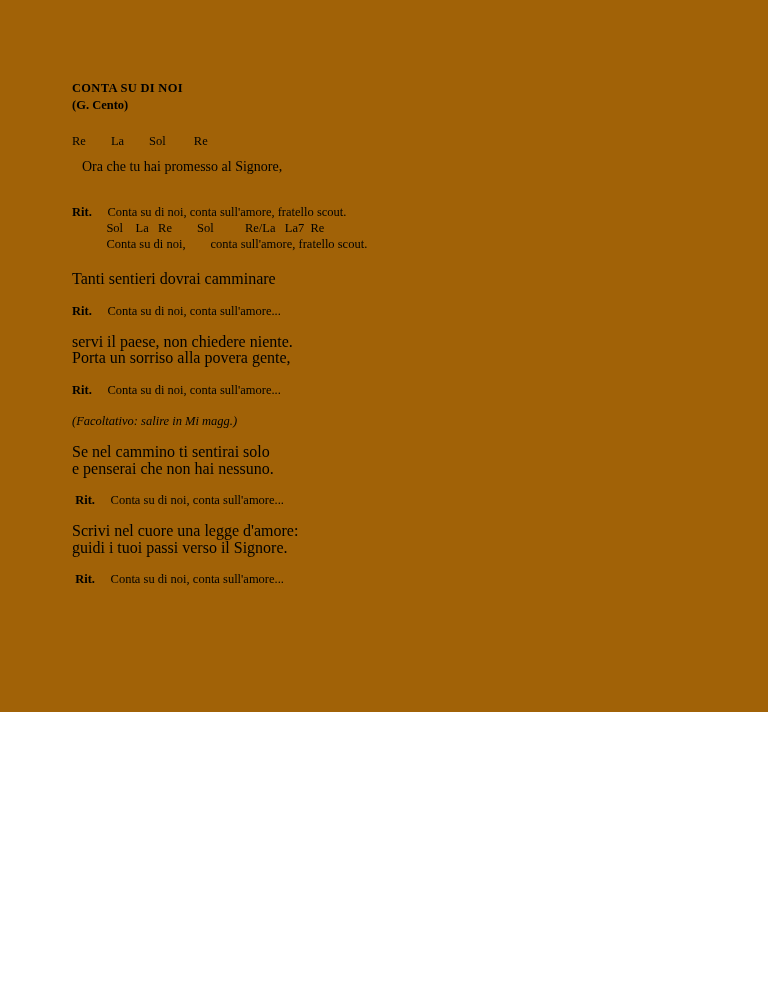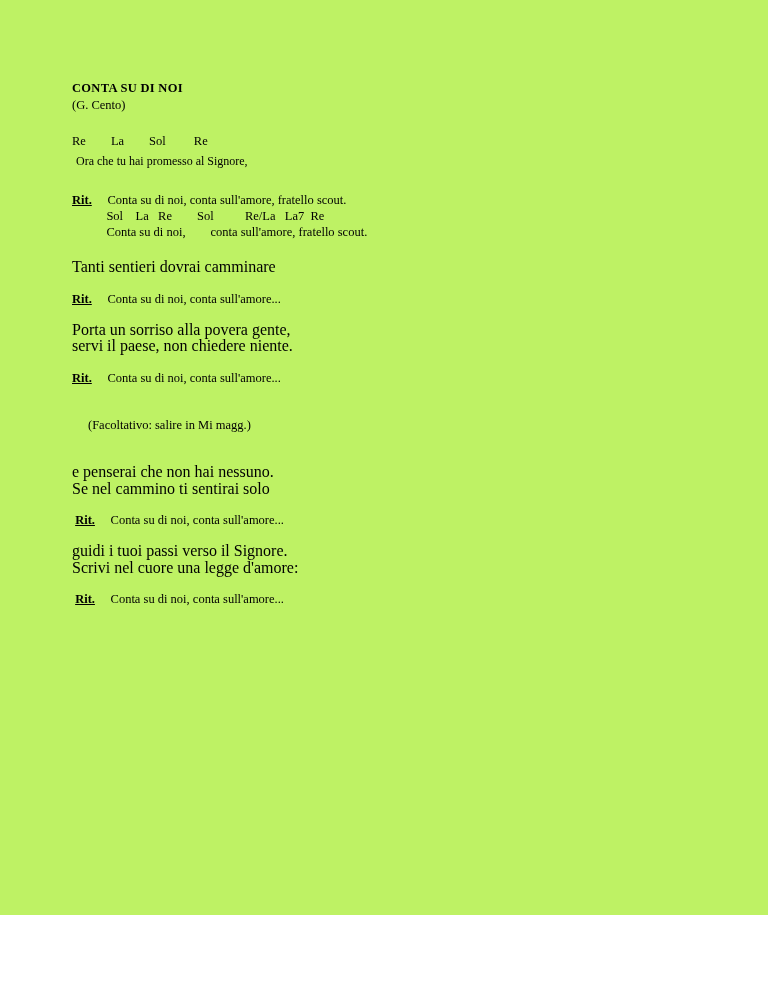--- a/index.html
+++ b/index.html
@@ -13,76 +13,77 @@
     font-family: "Liberation Serif", serif;
     color: #000000;
     position: relative;
     overflow: hidden;
   }
   .page {
     position: absolute;
     left: 0;
     top: 0;
     width: 768px;
-    height: 915px;
-    background: #bef264;
+    height: 712px;
+    background: #a16207;
   }
   .content {
     position: absolute;
     left: 72px;
     top: 80px;
     width: 620px;
   }
   .song-title {
     font-weight: bold;
     font-size: 12.5px;
     letter-spacing: 0.3px;
     line-height: 17px;
     margin: 0;
   }
   .author {
     font-size: 12.5px;
     line-height: 17px;
     margin: 0 0 0 0;
+    font-weight: bold;
   }
   .gap-lg { height: 19px; }
   .gap-md { height: 15px; }
 
   .chordline {
     font-weight: normal;
     font-size: 12.5px;
     line-height: 16px;
     white-space: pre;
     margin: 0;
   }
   .lyricline {
-    font-size: 12px;
+    font-size: 14px;
     line-height: 16px;
     white-space: pre;
-    margin: 4px;
+    margin: 10px;
   }
   .plainline {
     font-size: 16px;
     line-height: 16.5px;
     margin: 0;
   }
   .italicline {
     font-size: 12.5px;
+    font-style: italic;
     line-height: 16.5px;
-    margin: 16px;
+    margin: 0;
   }
   .refrain-row {
     font-size: 12.5px;
     line-height: 16px;
     white-space: pre;
     margin: 0;
   }
   .refrain-row .rit {
     font-weight: bold;
-    text-decoration: underline;
   }
 </style>
 </head>
 <body>
 
 <div class="page">
   <div class="content">
 
     <p class="song-title">CONTA SU DI NOI</p>
     <p class="author">(G. Cento)</p>
@@ -108,48 +109,48 @@
       <p class="plainline">Tanti sentieri dovrai camminare</p>
     </div>
 
     <div class="gap-md"></div>
 
     <p class="refrain-row"><span class="rit">Rit.</span><span>     </span><span>Conta su di noi, conta sull'amore...</span></p>
 
     <div class="gap-md"></div>
 
     <div>
+      <p class="plainline">servi il paese, non chiedere niente.</p>
       <p class="plainline">Porta un sorriso alla povera gente,</p>
-      <p class="plainline">servi il paese, non chiedere niente.</p>
     </div>
 
     <div class="gap-md"></div>
 
     <p class="refrain-row"><span class="rit">Rit.</span><span>     </span><span>Conta su di noi, conta sull'amore...</span></p>
 
     <div class="gap-md"></div>
 
     <p class="italicline">(Facoltativo: salire in Mi magg.)</p>
 
     <div class="gap-md"></div>
 
     <div>
+      <p class="plainline">Se nel cammino ti sentirai solo</p>
       <p class="plainline">e penserai che non hai nessuno.</p>
-      <p class="plainline">Se nel cammino ti sentirai solo</p>
     </div>
 
     <div class="gap-md"></div>
 
     <p class="refrain-row"><span> </span><span class="rit">Rit.</span><span>     </span><span>Conta su di noi, conta sull'amore...</span></p>
 
     <div class="gap-md"></div>
 
     <div>
+      <p class="plainline">Scrivi nel cuore una legge d'amore:</p>
       <p class="plainline">guidi i tuoi passi verso il Signore.</p>
-      <p class="plainline">Scrivi nel cuore una legge d'amore:</p>
     </div>
 
     <div class="gap-md"></div>
 
     <p class="refrain-row"><span> </span><span class="rit">Rit.</span><span>     </span><span>Conta su di noi, conta sull'amore...</span></p>
 
   </div>
 </div>
 
 </body></html>

